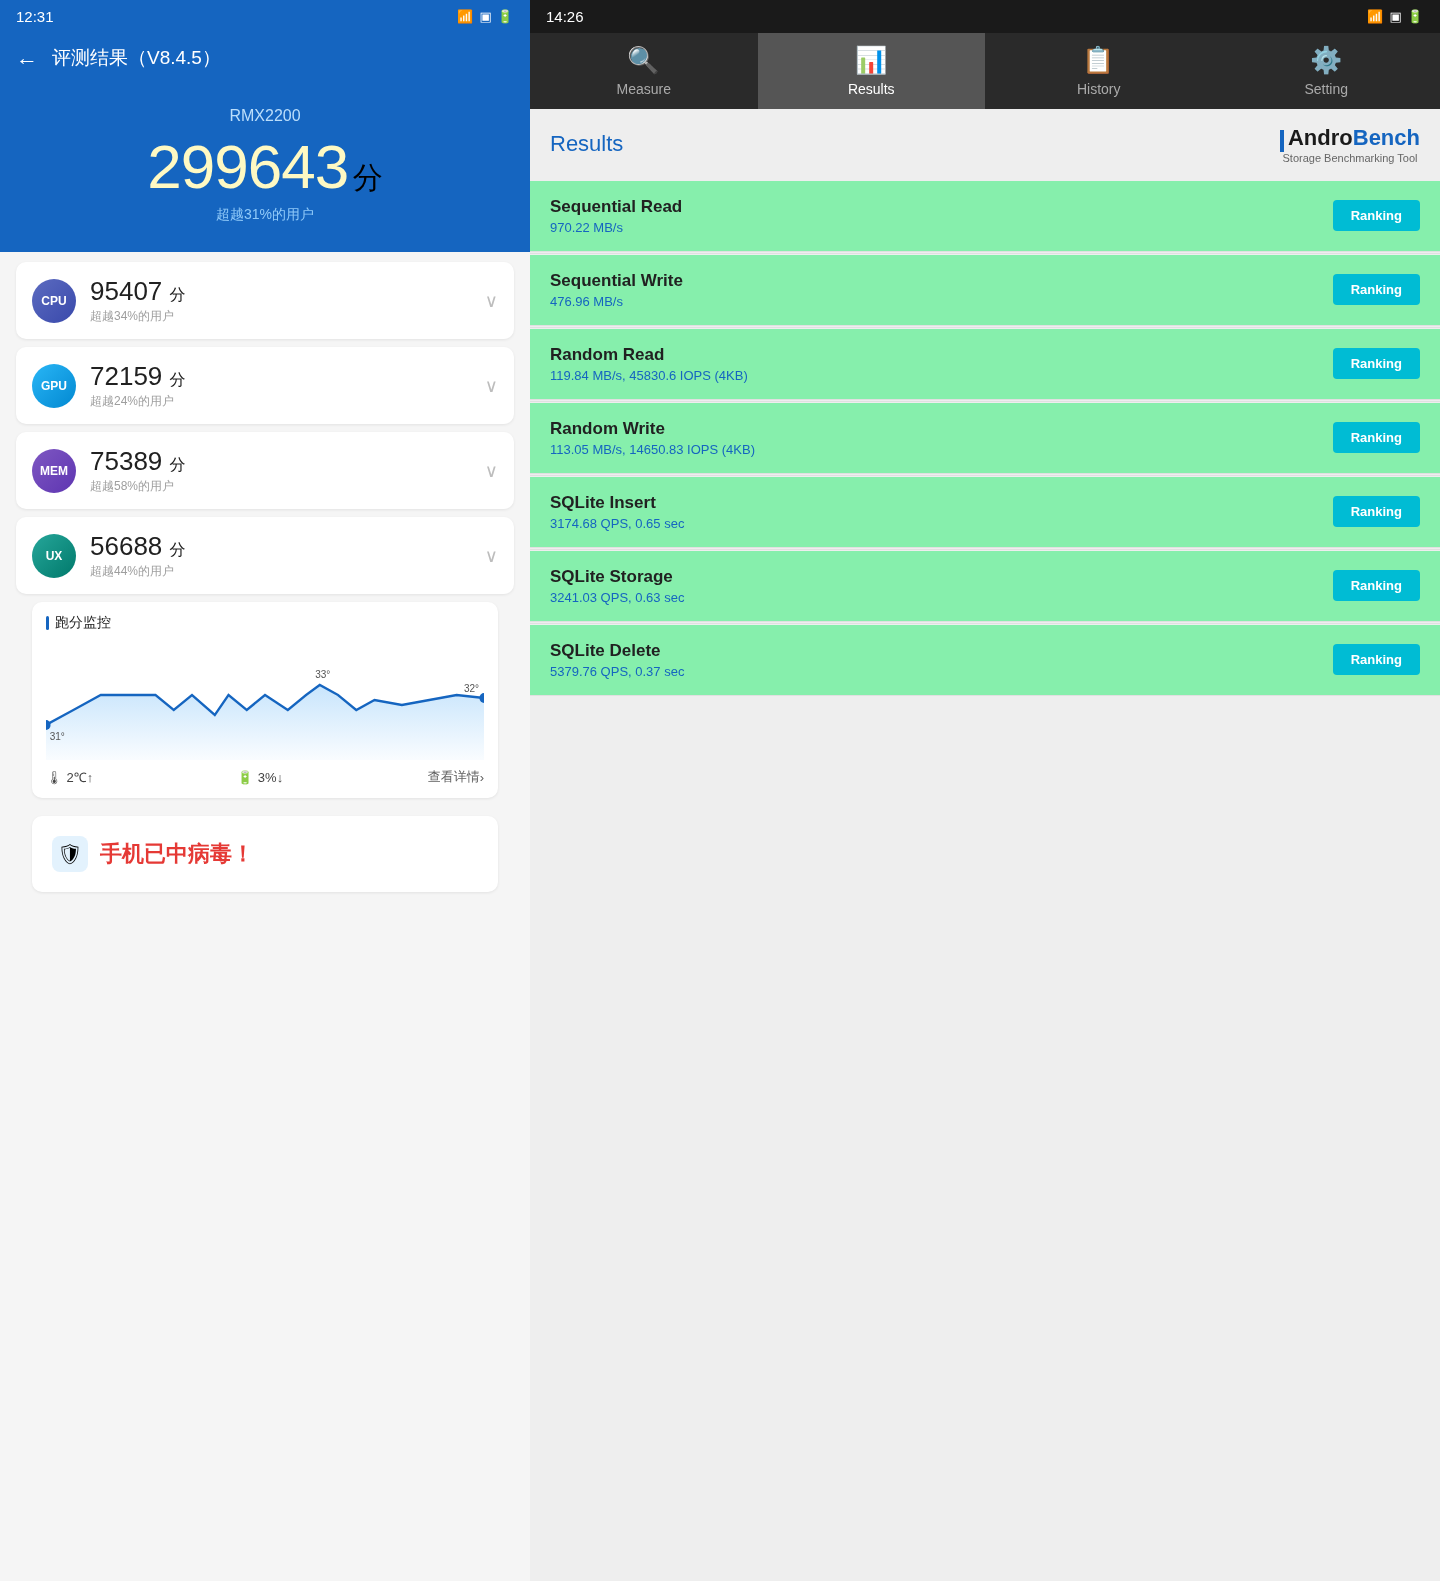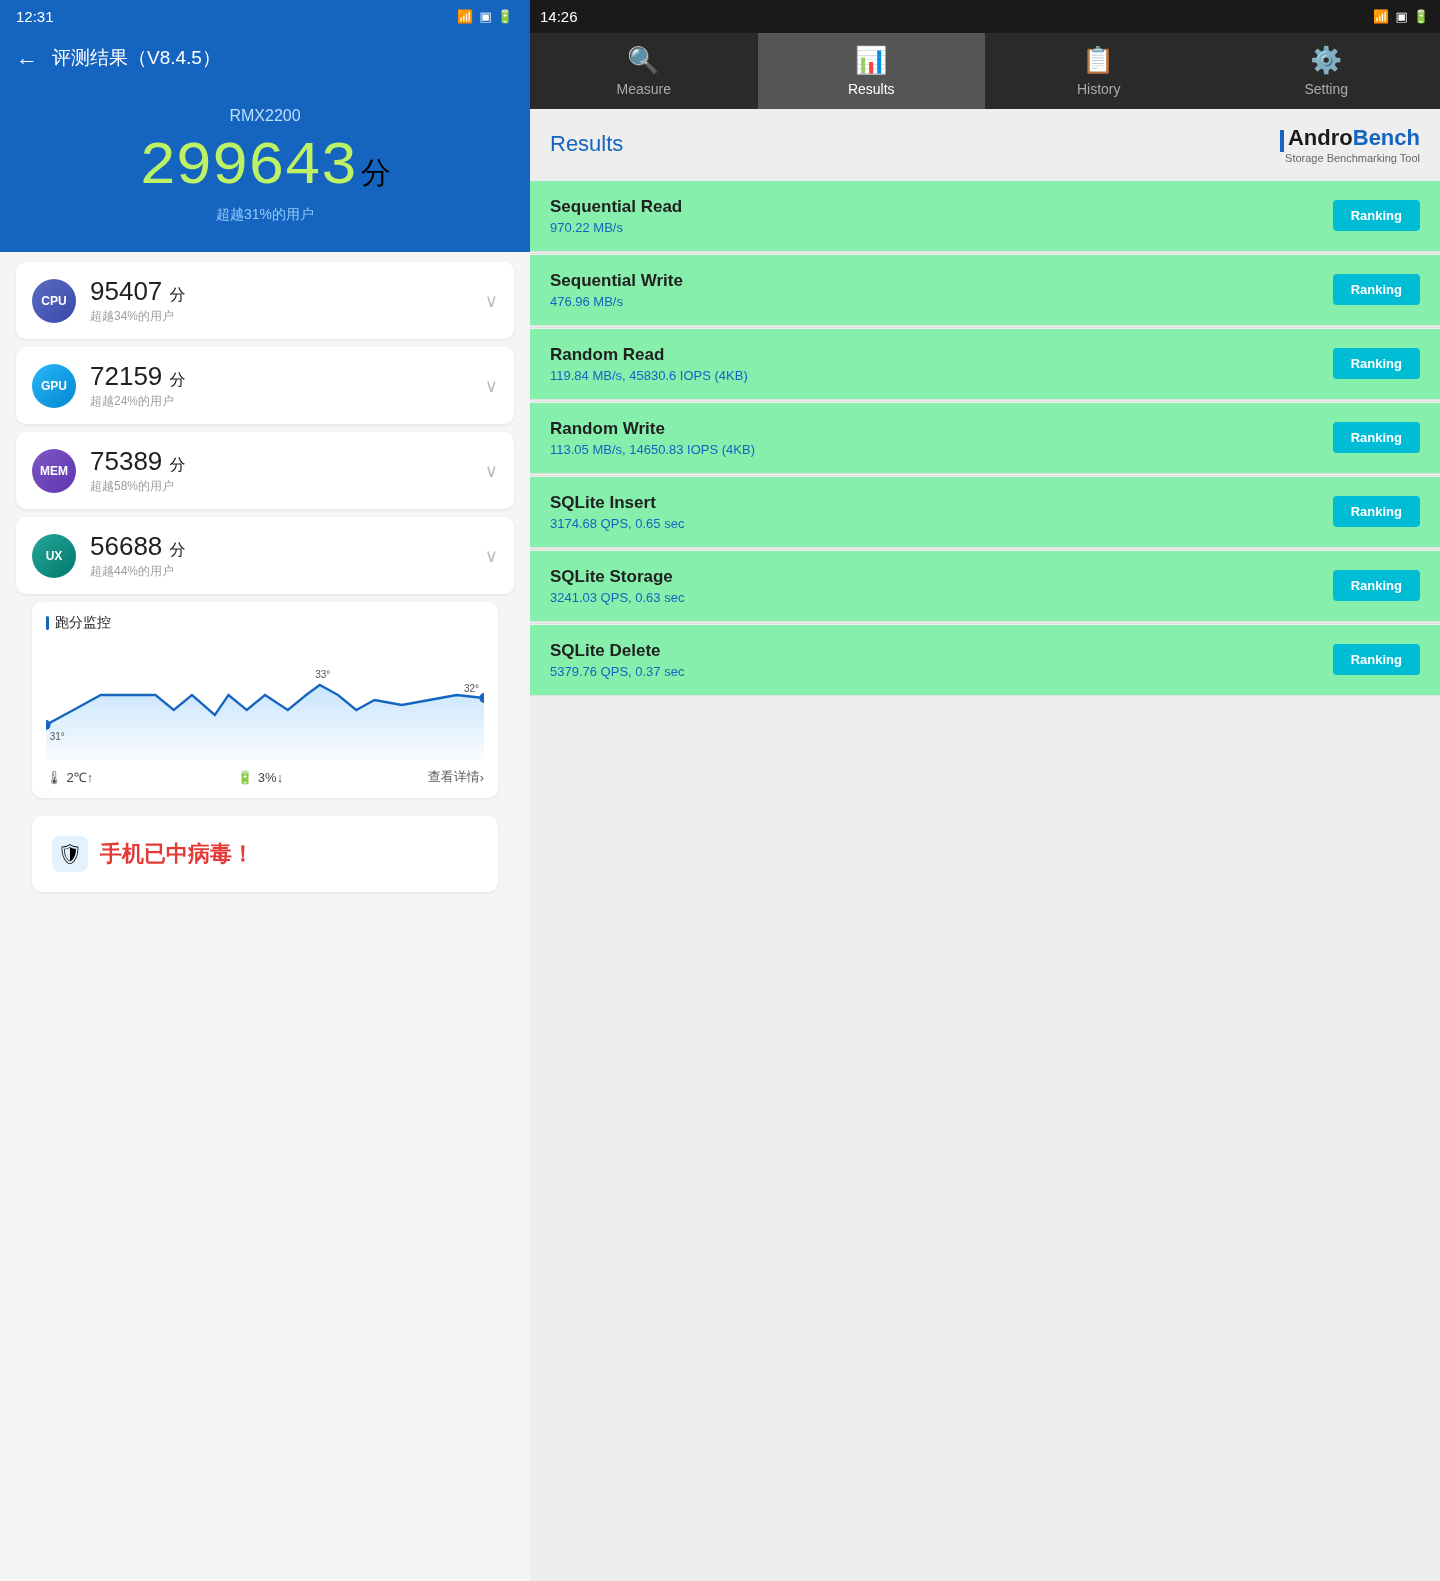--- a/index.html
+++ b/index.html
@@ -69,25 +69,24 @@
       padding: 20px 0 28px;
     }
 
     .device-name {
       color: #bbdefb;
       font-size: 16px;
       margin-bottom: 6px;
     }
 
     .main-score {
-      color: #bef264;
+      color: #fef9c3;
       font-size: 62px;
       font-weight: 300;
       letter-spacing: -1px;
-      font-family: Liberation Mono, monospace;
     }
 
     .score-unit {
       font-size: 30px;
       font-weight: 300;
     }
 
     .score-subtitle {
       color: #90caf9;
       font-size: 14px;
@@ -252,21 +251,21 @@
       height: 1581px;
       background: #eeeeee;
       display: flex;
       flex-direction: column;
     }
 
     .right-status-bar {
       display: flex;
       justify-content: space-between;
       align-items: center;
-      padding: 8px 10px;
+      padding: 8px 16px;
       background: #1a1a1a;
       color: white;
       font-size: 15px;
       font-weight: 500;
     }
 
     .right-status-icons {
       display: flex;
       gap: 6px;
       align-items: center;
@@ -315,21 +314,21 @@
 
     .results-title {
       font-size: 22px;
       color: #1565C0;
       font-weight: 500;
     }
 
     .androbench-logo {
       display: flex;
       flex-direction: column;
-      align-items: flex-end;
+      align-items: center;
     }
 
     .logo-main {
       font-size: 22px;
       font-weight: 700;
       color: #333;
     }
 
     .logo-main span {
       color: #1565C0;

